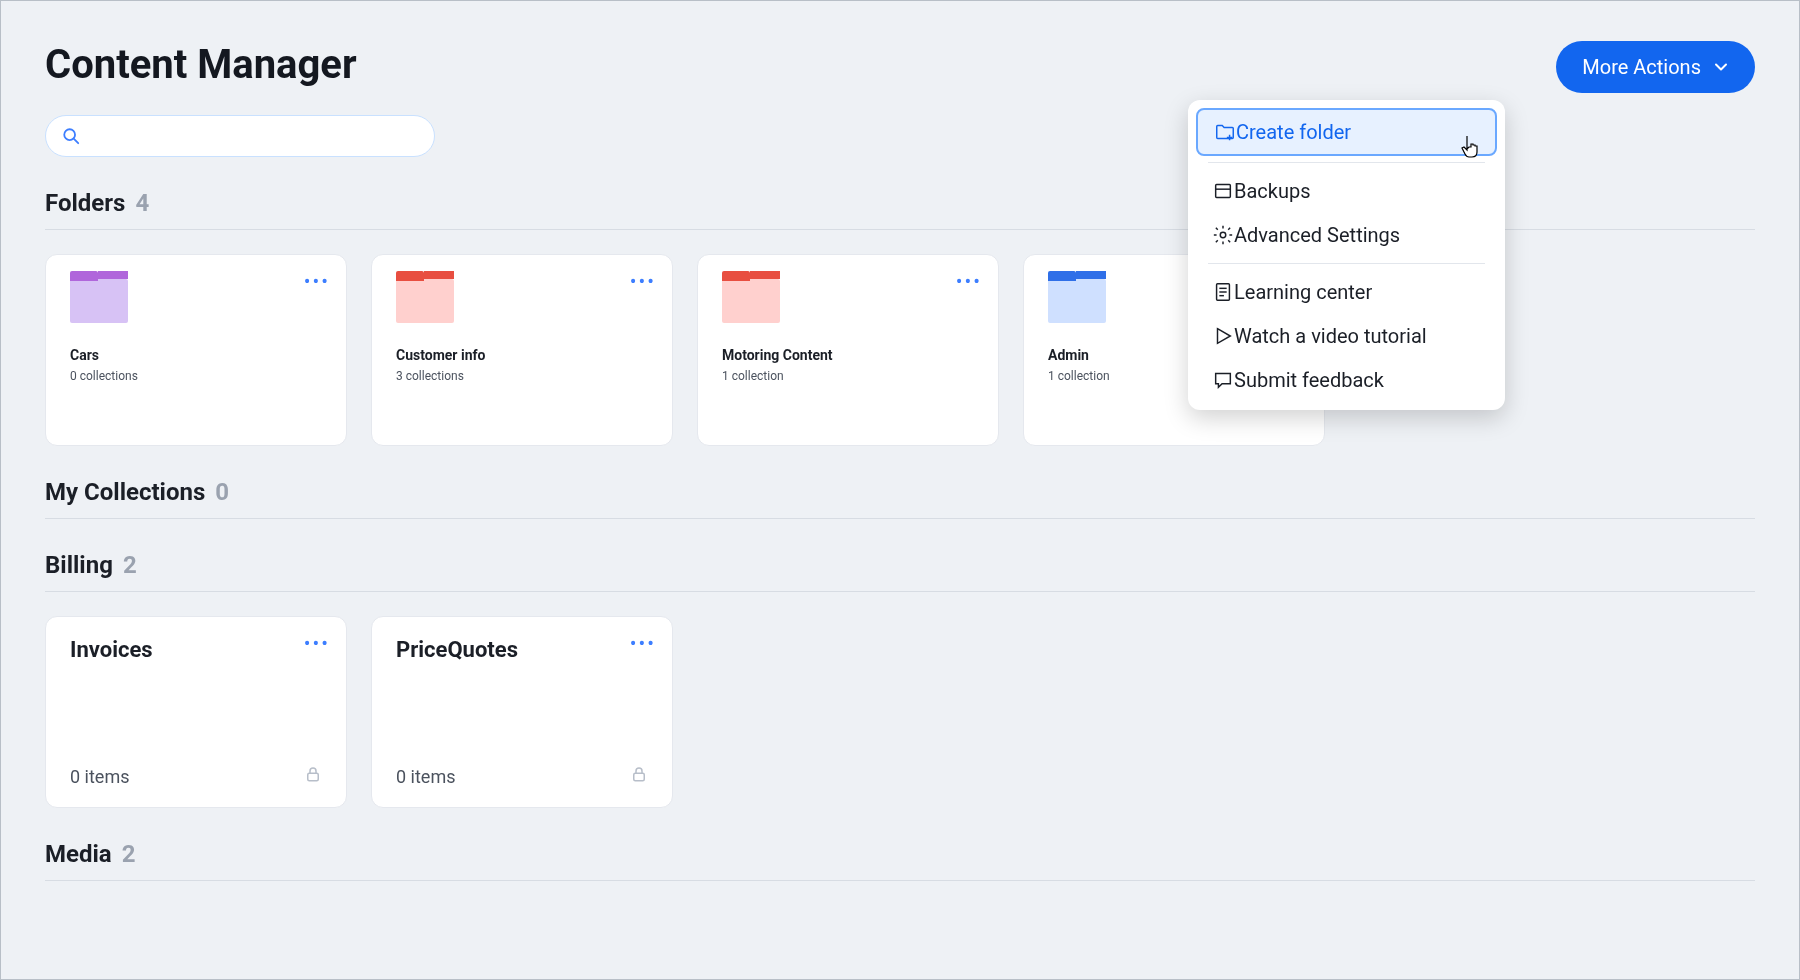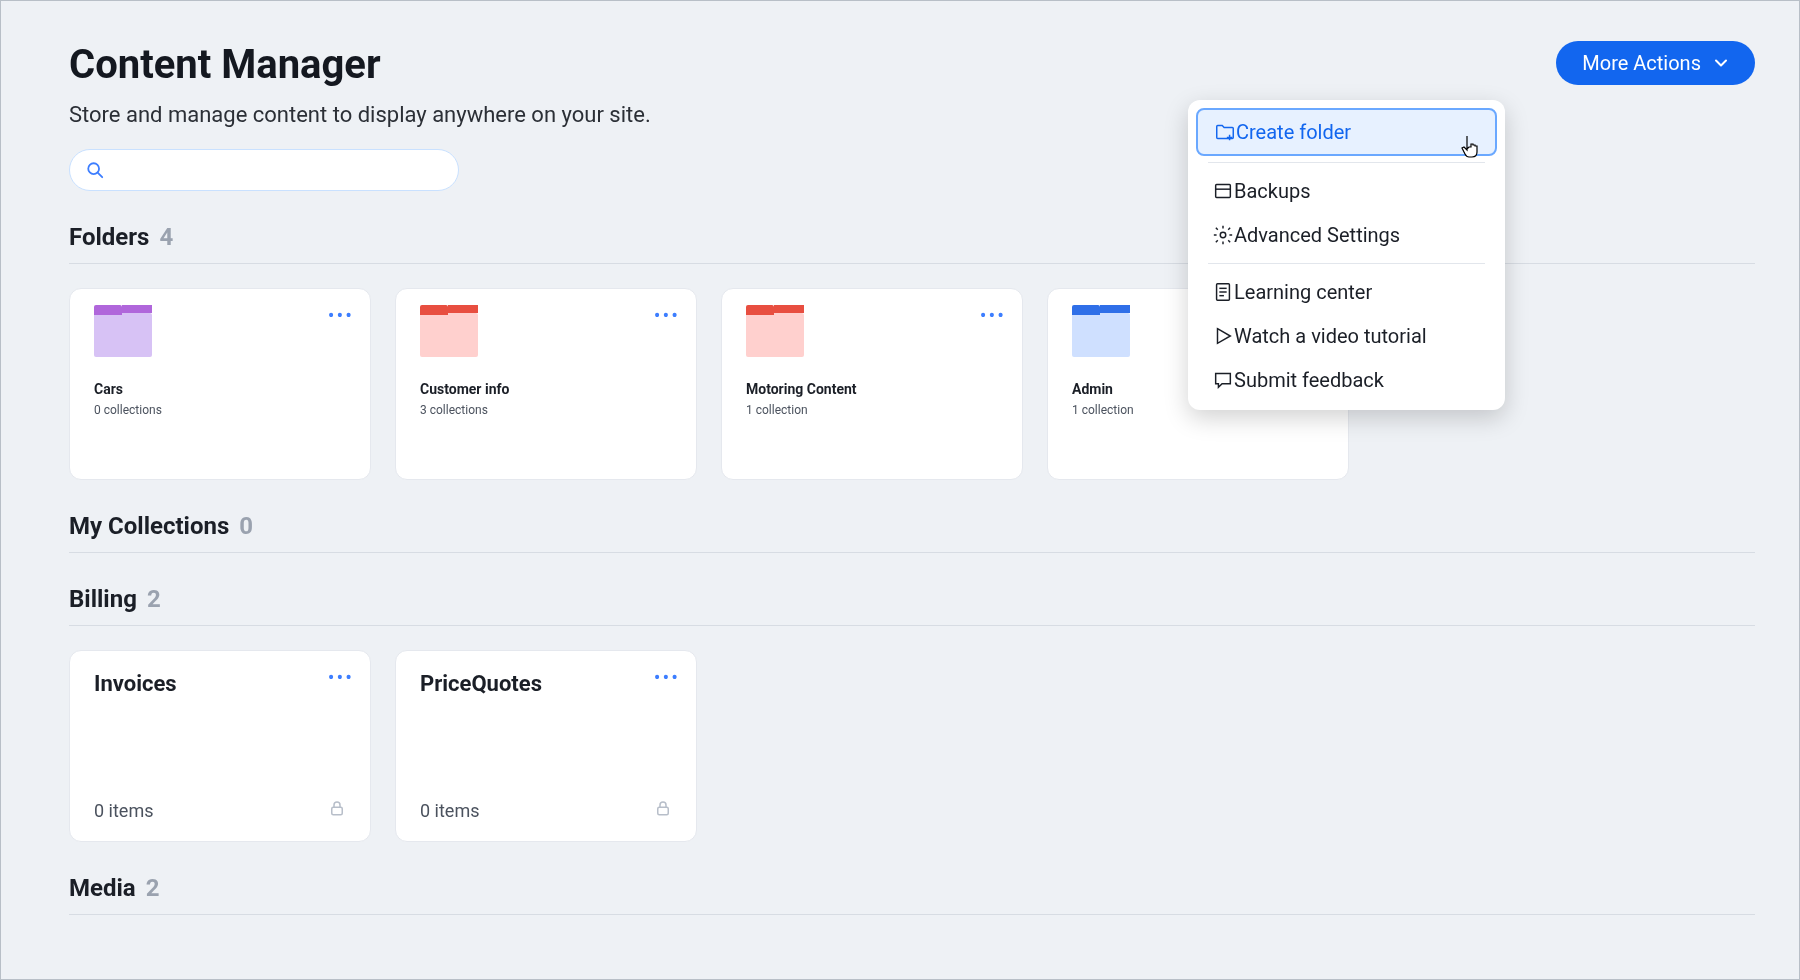--- a/index.html
+++ b/index.html
@@ -1,23 +1,23 @@
 <!DOCTYPE html>
 <html><head>
   <meta charset="utf-8">
   <style>
     * { margin:0; padding:0; box-sizing:border-box; font-family:-apple-system,BlinkMacSystemFont,"Segoe UI",Roboto,Helvetica,Arial,sans-serif; }
     body { background:#eef1f5; width:1800px; height:980px; overflow:hidden; border:1px solid #b8bfc7; }
-    .page { padding:40px 44px; position:relative;margin-left:24px; }
+    .page { padding:40px 44px; position:relative; }
     .header { display:flex; justify-content:space-between; align-items:flex-start; }
     .header-left { flex:1; }
     h1.title { font-size:40px; font-weight:700; color:#141820; }
     .subtitle { font-size:22px; color:#2b2f36; margin-top:14px; }
     .header-actions { display:flex; gap:14px; position:relative; }
-    .btn { border:none; border-radius:28px; height:44px; padding:12px 26px; font-size:20px; display:inline-flex; align-items:center; gap:12px; cursor:pointer; font-weight:400; }
+    .btn { border:none; border-radius:28px; height:52px; padding:12px 26px; font-size:20px; display:inline-flex; align-items:center; gap:12px; cursor:pointer; font-weight:400; }
     .btn-primary { background:#1266ef; color:#fff; }
     .btn-primary svg { stroke:#fff; fill:none; }
     .btn-primary .chev { stroke:#fff; }
     .search-wrap { margin-top:22px; }
     .search-box { width:390px; height:42px; background:#fff; border:1px solid #c9e1ff; border-radius:22px; display:flex; align-items:center; padding:0 16px; gap:10px; }
     .search-box input { border:none; outline:none; font-size:20px; color:#6b7280; flex:1; background:transparent; }
     .section-hdr { display:flex; align-items:center; gap:10px; margin-top:32px; border-bottom:1px solid #d7dce3; padding-bottom:12px; }
     .section-title { font-size:24px; font-weight:700; color:#1b1f27; }
     .section-count { font-size:24px; font-weight:700; color:#9aa2af; }
     .cards { display:flex; gap:24px; margin-top:24px; flex-wrap:wrap; }
@@ -44,21 +44,20 @@
     .dd-item svg { stroke:#1b1f27; fill:none; stroke-width:1.6; }
     .cursor { position:absolute; top:134px; left:1460px; z-index:30; pointer-events:none; }
   </style>
 </head>
 <body>
 
 <div class="page">
   <div class="header">
     <div class="header-left">
       <h1 class="title">Content Manager</h1>
-      <div class="subtitle">Store and manage content to display anywhere on your site.</div>
     </div>
     <div class="header-actions">
       <button class="btn btn-primary">
         <span>More Actions</span>
         <svg class="chev" width="16" height="16" viewBox="0 0 16 16">
             <path d="M3 5.5 L8 10.5 L13 5.5" stroke-width="2" stroke-linecap="round" stroke-linejoin="round"></path>
           </svg>
       </button>
     </div>
   </div>

